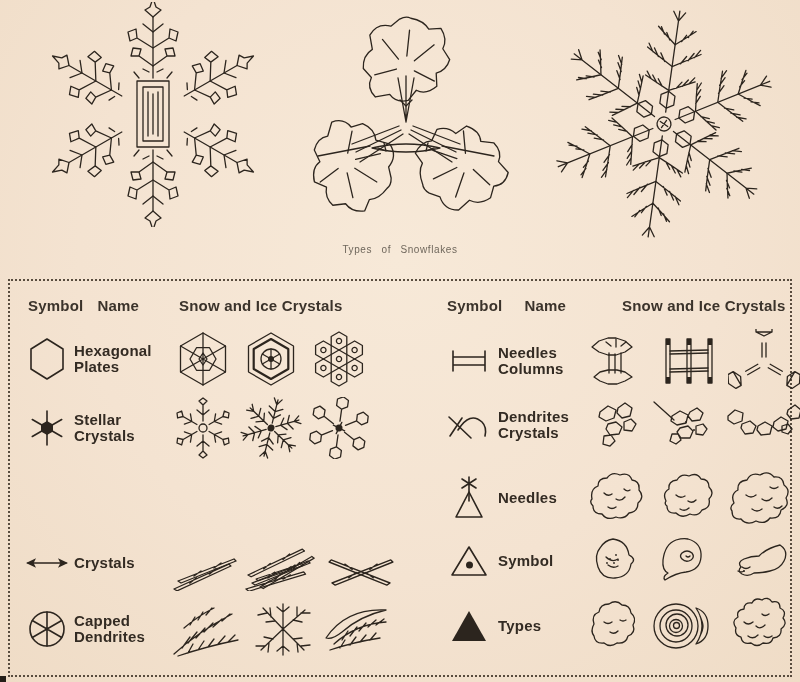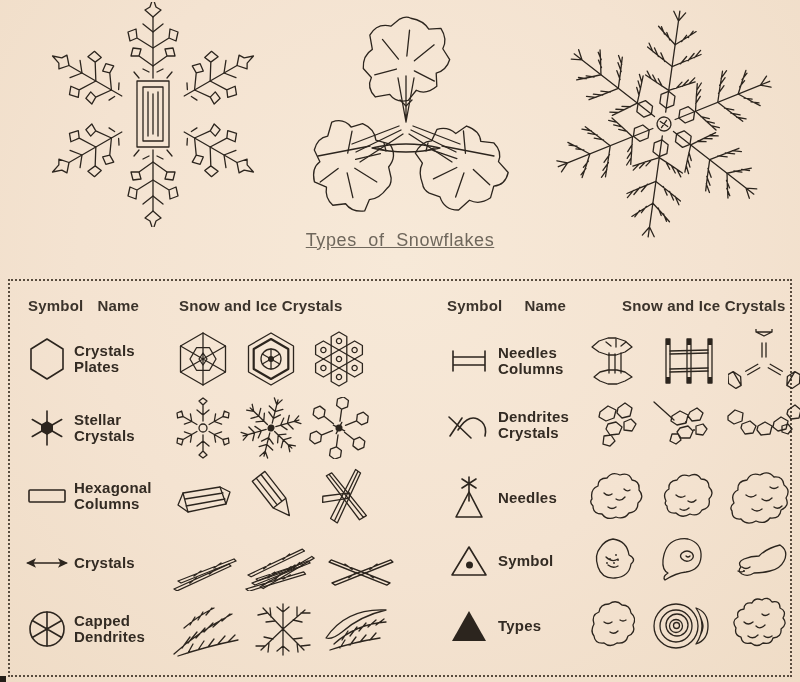--- a/index.html
+++ b/index.html
@@ -7,22 +7,22 @@
     width:800px;height:682px;position:relative;overflow:hidden;
     background:radial-gradient(circle at 50% 38%, #f7e9d8 0%, #f4e3d1 55%, #efdcc6 100%);
     font-family:"Liberation Sans", sans-serif;
     color:#332b23;
   }
   
   svg.ln *{stroke:#2c251e;fill:none;stroke-width:1.3;stroke-linecap:round;stroke-linejoin:round}
   svg.sym *{stroke-width:1.6}
   .flake{position:absolute}
   .caption{
-    position:absolute;left:0;top:230px;width:100%;text-align:center;
-    font-size:18px;color:#6f675c;letter-spacing:.6px;word-spacing:6px;text-decoration:underline;
+    position:absolute;left:0;top:244px;width:100%;text-align:center;
+    font-size:10px;color:#6f675c;letter-spacing:.6px;word-spacing:6px;
   }
   .legend-box{
     position:absolute;left:8px;top:279px;width:780px;height:394px;
     border:2px dotted #584c3e;
   }
   .col{position:absolute;top:0;bottom:0}
   .col-left{left:10px;width:372px}
   .col-right{left:430px;width:346px}
   .hdr{position:absolute;top:16px;left:0;right:0;font-weight:bold;font-size:15px;color:#3b332b;letter-spacing:.2px}
   .hdr span{display:inline-block}
@@ -125,21 +125,21 @@
     <div class="hdr">
       <span class="hs">Symbol</span><span class="hn">Name</span><span class="hc">Snow and Ice Crystals</span>
     </div>
 
     <div class="row rw1">
       <div class="sym-cell">
         <svg class="ln sym" width="40" height="46" viewBox="0 0 40 46">
           <path d="M20,3 L36,13 L36,33 L20,43 L4,33 L4,13 Z"></path>
         </svg>
       </div>
-      <div class="name-cell">Crystals Plates</div>
+      <div class="name-cell">Hexagonal Plates</div>
       <div class="arts">
         <svg class="ln" width="66" height="60" viewBox="0 0 66 60">
           <path d="M33,4 L55.5,17 L55.5,43 L33,56 L10.5,43 L10.5,17 Z"></path>
           <path d="M33,4 L33,56 M10.5,17 L55.5,43 M55.5,17 L10.5,43"></path>
           <path d="M46,30 L39.5,41.3 L26.5,41.3 L20,30 L26.5,18.7 L39.5,18.7 Z"></path>
           <path d="M33,24 l-4,6 4,6 4,-6 Z"></path>
         </svg>
         <svg class="ln" width="66" height="60" viewBox="0 0 66 60">
           <path d="M33,4 L55.5,17 L55.5,43 L33,56 L10.5,43 L10.5,17 Z"></path>
           <path style="stroke-width:2.2" d="M33,10 L50.3,20 L50.3,40 L33,50 L15.7,40 L15.7,20 Z"></path>
@@ -221,50 +221,20 @@
             <use href="#st3" transform="rotate(180)"></use>
               <use href="#st3" transform="rotate(240)"></use>
               <use href="#st3" transform="rotate(300)"></use>
             <circle r="3.5" style="fill:#2c251e;stroke:none"></circle>
             <path d="M-6,-2 l12,4 M-2,6 l4,-12"></path>
           </g>
         </svg>
       </div>
     </div>
 
-    <div class="row rw3">
-      <div class="sym-cell">
-        <svg class="ln sym" width="42" height="20" viewBox="0 0 42 20">
-          <rect x="3" y="4" width="36" height="12" rx="1"></rect>
-        </svg>
-      </div>
-      <div class="name-cell">Hexagonal Columns</div>
-      <div class="arts">
-        <svg class="ln" width="68" height="62" viewBox="0 0 68 62">
-          <path d="M8,40 L13,28 L50,22 L60,27 L56,39 L18,47 Z"></path>
-          <path d="M13,28 L18,47 M50,22 L56,39 M15,34 L53,28 M16,41 L55,34"></path>
-        </svg>
-        <svg class="ln" width="68" height="62" viewBox="0 0 68 62">
-          <g transform="rotate(-38 34 31)">
-            <path d="M26,6 L42,6 L42,40 L34,56 L26,40 Z M26,40 L42,40 M31,7 L31,40 M37,7 L37,40"></path>
-          </g>
-        </svg>
-        <svg class="ln" width="72" height="62" viewBox="0 0 72 62">
-          <g transform="translate(36,31) rotate(26)">
-              <path d="M-3,-28 L3,-27 L4,28 L-4,27 Z M0,-27.5 L0.5,27.5"></path>
-            </g>
-          <g transform="translate(36,31) rotate(-38)">
-              <path d="M-3,-28 L3,-27 L4,28 L-4,27 Z M0,-27.5 L0.5,27.5"></path>
-            </g>
-          <g transform="translate(36,31) rotate(82)">
-              <path d="M-2.5,-4 L2.5,-3 L3,24 L-3,23 Z"></path>
-            </g>
-        </svg>
-      </div>
-    </div>
 
     <div class="row rw4">
       <div class="sym-cell">
         <svg class="ln sym" width="46" height="16" viewBox="0 0 46 16">
           <path d="M4,8 L42,8"></path>
           <path style="fill:#2c251e;stroke:none" d="M2,8 L12,3.2 L9.6,8 L12,12.8 Z M44,8 L34,3.2 L36.4,8 L34,12.8 Z"></path>
         </svg>
       </div>
       <div class="name-cell">Crystals</div>
       <div class="arts">

